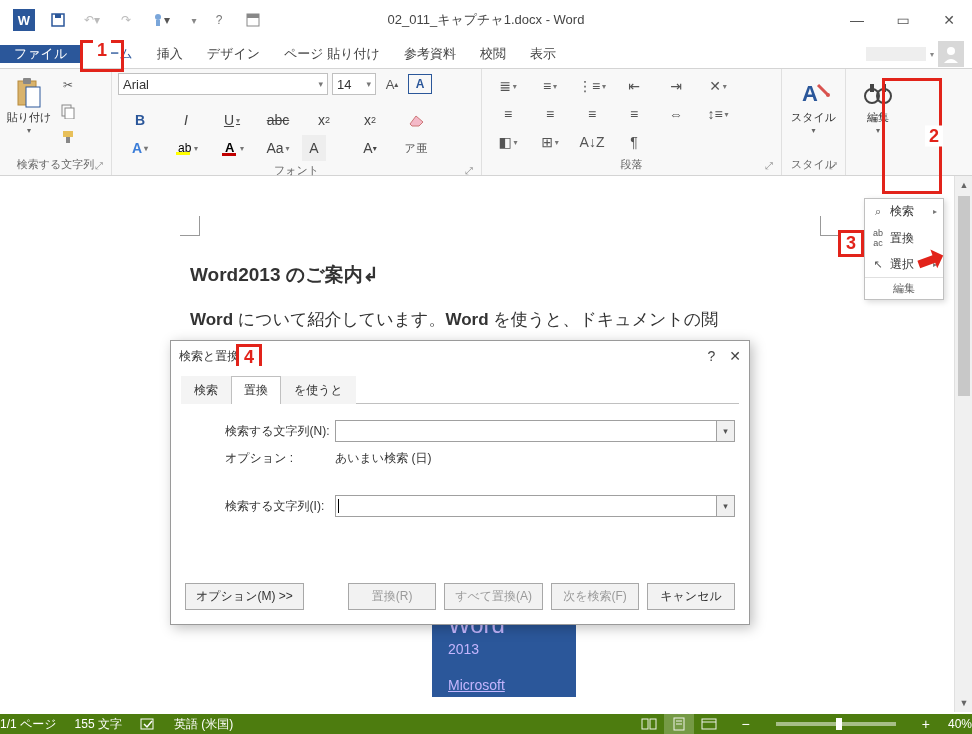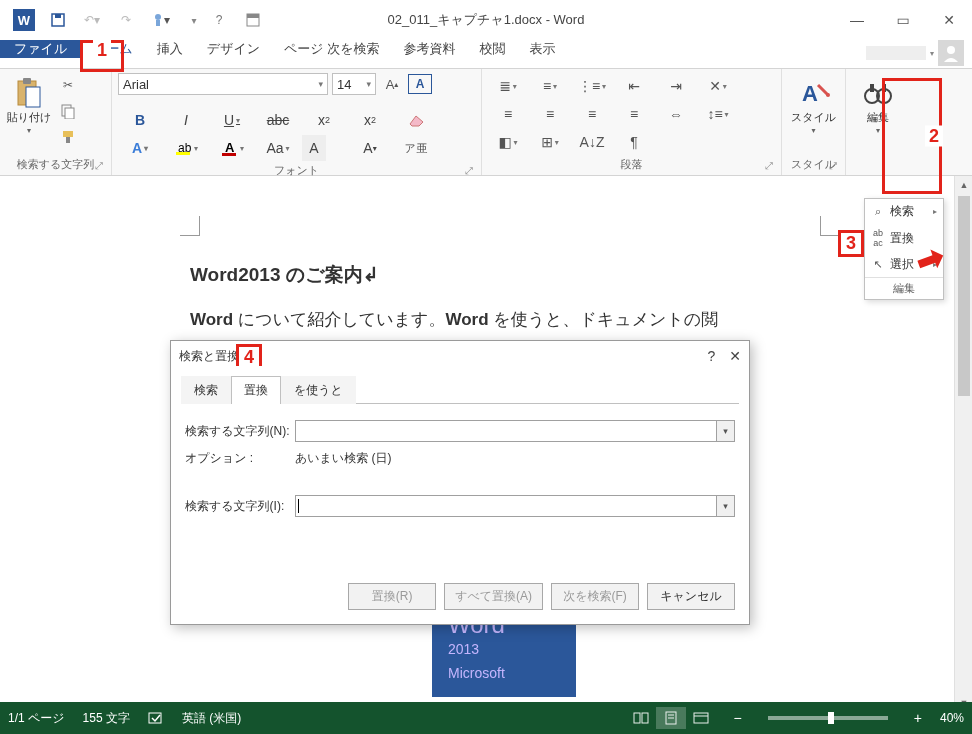--- a/index.html
+++ b/index.html
@@ -11,21 +11,21 @@
 .titlebar .qat { display:flex; gap:14px; align-items:center; margin-left:4px; }
 .titlebar .qat-item { width:20px; height:20px; display:flex;align-items:center;justify-content:center; color:#555; }
 .titlebar .qat-item.disabled { opacity:0.4; }
 .titlebar .title { position:absolute; left:0; right:0; text-align:center; font-size:13px; color:#444; pointer-events:none; }
 .titlebar .wincontrols { margin-left:auto; display:flex; gap:0; }
 .titlebar .wincontrols .wc { width:46px; height:30px; display:flex;align-items:center;justify-content:center; color:#555; font-size:14px; }
 .titlebar .help-icon { width:30px; height:30px; display:flex;align-items:center;justify-content:center; color:#777; margin-right:4px;}
 .titlebar .ribbon-opt-icon { width:30px; height:30px; display:flex;align-items:center;justify-content:center; color:#777;}
 
 
-.ribbon-tabs { height: 28px; display:flex; align-items:flex-start; background:#fff; position:relative; }
+.ribbon-tabs { height: 28px; display:flex; align-items:center; background:#fff; position:relative; }
 .ribbon-tabs .file-tab { background:#2b579a; color:#fff; padding:0 14px; display:flex;align-items:center; font-size:13px; }
 .ribbon-tabs .tab { padding:0 12px; display:flex;align-items:center; font-size:13px; color:#444; }
 .ribbon-tabs .tab.active { color:#2b579a; }
 .ribbon-tabs .user-area { margin-left:auto; display:flex;align-items:center; gap:4px; padding-right:8px;}
 .ribbon-tabs .user-placeholder { width:60px; height:14px; background:#eee; }
 .ribbon-tabs .avatar { width:26px; height:26px; background:#d8d8d8; display:flex;align-items:center;justify-content:center;}
 
 
 .ribbon { height: 108px; border-top:1px solid #d4d4d4; border-bottom:1px solid #d4d4d4; background:#f8f8f8; display:flex; }
 .group { border-right:1px solid #e0e0e0; display:flex; flex-direction:column; padding:4px 6px 2px 6px; }
@@ -63,21 +63,21 @@
 .doc-area { position:absolute; top:176px; left:0; right:18px; bottom:22px; background:#fff; overflow:hidden;}
 .page { position:absolute; left:80px; top:0; width:800px; height:1000px; background:#fff; }
 .page .crop-tl { position:absolute; left:100px; top:40px; width:20px; height:20px; border-left:1px solid #999; border-top:1px solid #999; transform:rotate(180deg);}
 .page .crop-tr { position:absolute; right:40px; top:40px; width:20px; height:20px; border-right:1px solid #999; border-top:1px solid #999; transform:rotate(180deg);}
 .page h1 { position:absolute; left:110px; top:86px; font-size:19px; font-weight:bold; font-family:"MS Gothic","Meiryo"; }
 .page .body-text { position:absolute; left:110px; top:130px; font-size:17px; font-family:"MS Mincho","Yu Mincho",serif; width:640px; line-height:1.6;}
 .page .body-text b { font-weight:bold; }
 .page .word-box { position:absolute; left:352px; top:421px; width:144px; height:100px; background:#2b579a; color:#c4b5fd; padding:14px 16px; font-family:"Segoe UI Light","Yu Gothic UI"; }
 .page .word-box .w1 { font-size:24px; font-weight:300;}
 .page .word-box .w2 { font-size:14px; margin-top:2px;}
-.page .word-box .w3 { font-size:14px; margin-top:8px;}
+.page .word-box .w3 { font-size:14px; margin-top:20px;text-decoration:underline;}
 
 
 .vscroll { position:absolute; right:0; top:176px; bottom:22px; width:18px; background:#f0f0f0; border-left:1px solid #e0e0e0;}
 .vscroll .up { width:18px; height:18px; display:flex;align-items:center;justify-content:center; font-size:9px; color:#666;}
 .vscroll .down { position:absolute; bottom:0; width:18px; height:18px; display:flex;align-items:center;justify-content:center; font-size:9px; color:#666;}
 .vscroll .thumb { position:absolute; top:20px; left:3px; width:12px; height:200px; background:#c8c8c8;}
 .collapse-caret { position:absolute; right:2px; top:178px; font-size:10px; color:#888; }
 
 
 .edit-dropdown { position:absolute; right:28px; top:198px; width:80px; background:#fff; border:1px solid #c0c0c0; box-shadow:2px 2px 6px rgba(0,0,0,0.15); z-index:5;}
@@ -86,21 +86,21 @@
 .edit-dropdown .dd-item .arr { margin-left:auto; font-size:8px; color:#777;}
 .edit-dropdown .dd-footer { border-top:1px solid #e0e0e0; text-align:center; padding:3px 0; font-size:11px; color:#666;}
 
 
 .dialog { position:absolute; left:170px; top:340px; width:580px; background:#fff; border:1px solid #9a9a9a; box-shadow:3px 3px 12px rgba(0,0,0,0.25); z-index:10;}
 .dialog .dlg-title { height:30px; display:flex; align-items:center; padding:0 8px; font-size:12px;}
 .dialog .dlg-title .dlg-controls { margin-left:auto; display:flex; gap:14px; font-size:14px; color:#444;}
 .dialog .dlg-tabs { display:flex; border-bottom:1px solid #c0c0c0; margin:4px 10px 0 10px; font-size:12px;}
 .dialog .dlg-tabs .dtab { padding:5px 12px; border:1px solid transparent; border-bottom:none; position:relative; top:1px; background:#f4f4f4;}
 .dialog .dlg-tabs .dtab.active { background:#fff; border-color:#c0c0c0; }
-.dialog .dlg-body { padding:16px 14px 10px 14px; font-size:12px;}
+.dialog .dlg-body { padding:16px 14px 10px 14px; font-size:12px;margin-left:40px;}
 .dialog .form-row { display:flex; align-items:center; margin-bottom:8px;}
 .dialog .form-row .flabel { width:110px; }
 .dialog .form-row .finput { flex:1; height:22px; border:1px solid #a0a0a0; display:flex; align-items:center; position:relative;}
 .dialog .form-row .finput .combo-btn { width:18px; height:100%; border-left:1px solid #a0a0a0; display:flex;align-items:center;justify-content:center; font-size:9px; color:#555; margin-left:auto; background:#f0f0f0;}
 .dialog .form-row .ftext { margin-left:0; }
 .dialog .dlg-buttons { display:flex; gap:8px; padding:8px 14px 14px 14px; align-items:center;}
 .dialog .dlg-buttons .btn { border:1px solid #a8a8a8; background:#f2f2f2; padding:4px 10px; font-size:12px; min-width:88px; text-align:center;}
 .dialog .dlg-buttons .btn.disabled { color:#9a9a9a; }
 .dialog .dlg-buttons .spacer { flex:1; }
 
@@ -111,21 +111,21 @@
 .callout.c1 .num { left:50%; top:-3px; transform:translateX(-50%); right:auto;}
 .callout.c2 { right:30px; top:78px; width:60px; height:116px;}
 .callout.c2 .num { right:-4px; top:50%; transform:translateY(-50%);}
 .callout.c3 { right:108px; top:230px; width:26px; height:24px; border:none;}
 .callout.c3 .num { position:static; display:block; border:3px solid #e2231a; padding:0 5px;}
 .red-arrow { position:absolute; right:26px; top:248px; z-index:31; pointer-events:none;}
 .callout.c4 { left:236px; top:344px; width:26px; height:22px; border:3px solid #e2231a;}
 .callout.c4 .num { position:static; display:block; text-align:center;}
 
 
-.statusbar { position:absolute; bottom:0; left:0; right:0; height:32px; background:#14532d; color:#fff; display:flex; align-items:center; font-size:12px; padding:0 8px; gap:18px;}
+.statusbar { position:absolute; bottom:0; left:0; right:0; height:20px; background:#4d7c0f; color:#fff; display:flex; align-items:center; font-size:12px; padding:0 0; gap:18px;}
 .statusbar .spacer { flex:1; }
 .statusbar .view-btns { display:flex; gap:0;}
 .statusbar .vb { width:30px; height:22px; display:flex;align-items:center;justify-content:center; opacity:0.9;}
 .statusbar .vb.active { background:rgba(255,255,255,0.25);}
 .statusbar .zoom-slider { width:120px; height:4px; background:rgba(255,255,255,0.5); position:relative; margin:0 8px;}
 .statusbar .zoom-slider .handle { position:absolute; left:50%; top:-4px; width:6px; height:12px; background:#fff;}
 .statusbar .zminus, .statusbar .zplus { font-size:14px;}
 
 
 svg { display:block; }
@@ -168,21 +168,21 @@
     <div class="wc">▭</div>
     <div class="wc">✕</div>
   </div>
 </div>
 
 <div class="ribbon-tabs">
   <div class="file-tab">ファイル</div>
   <div class="tab active">ホーム</div>
   <div class="tab">挿入</div>
   <div class="tab">デザイン</div>
-  <div class="tab">ページ 次を検索</div>
+  <div class="tab">ページ 貼り付け</div>
   <div class="tab">参考資料</div>
   <div class="tab">校閲</div>
   <div class="tab">表示</div>
   <div class="user-area">
     <div class="user-placeholder"></div>
     <span style="font-size:8px;color:#888;">▾</span>
     <div class="avatar">
         <svg width="18" height="18">
           <circle cx="9" cy="6" r="4" fill="#fff"></circle>
           <path d="M2 18 Q9 10 16 18" fill="#fff"></path>
@@ -403,20 +403,21 @@
     <div class="form-row">
       <div class="flabel">検索する文字列(I):</div>
       <div class="finput">
           <span style="border-left:1px solid #000;height:14px;margin-left:2px;"></span>
           <div class="combo-btn">▾</div>
         </div>
     </div>
     <div style="height:40px;"></div>
   </div>
   <div class="dlg-buttons">
+    <div class="btn">オプション(M) &gt;&gt;</div>
     <div class="spacer"></div>
     <div class="btn disabled">置換(R)</div>
     <div class="btn disabled">すべて置換(A)</div>
     <div class="btn disabled">次を検索(F)</div>
     <div class="btn">キャンセル</div>
   </div>
 </div>
 
 <div class="callout c1">
     <div class="num">1</div>

